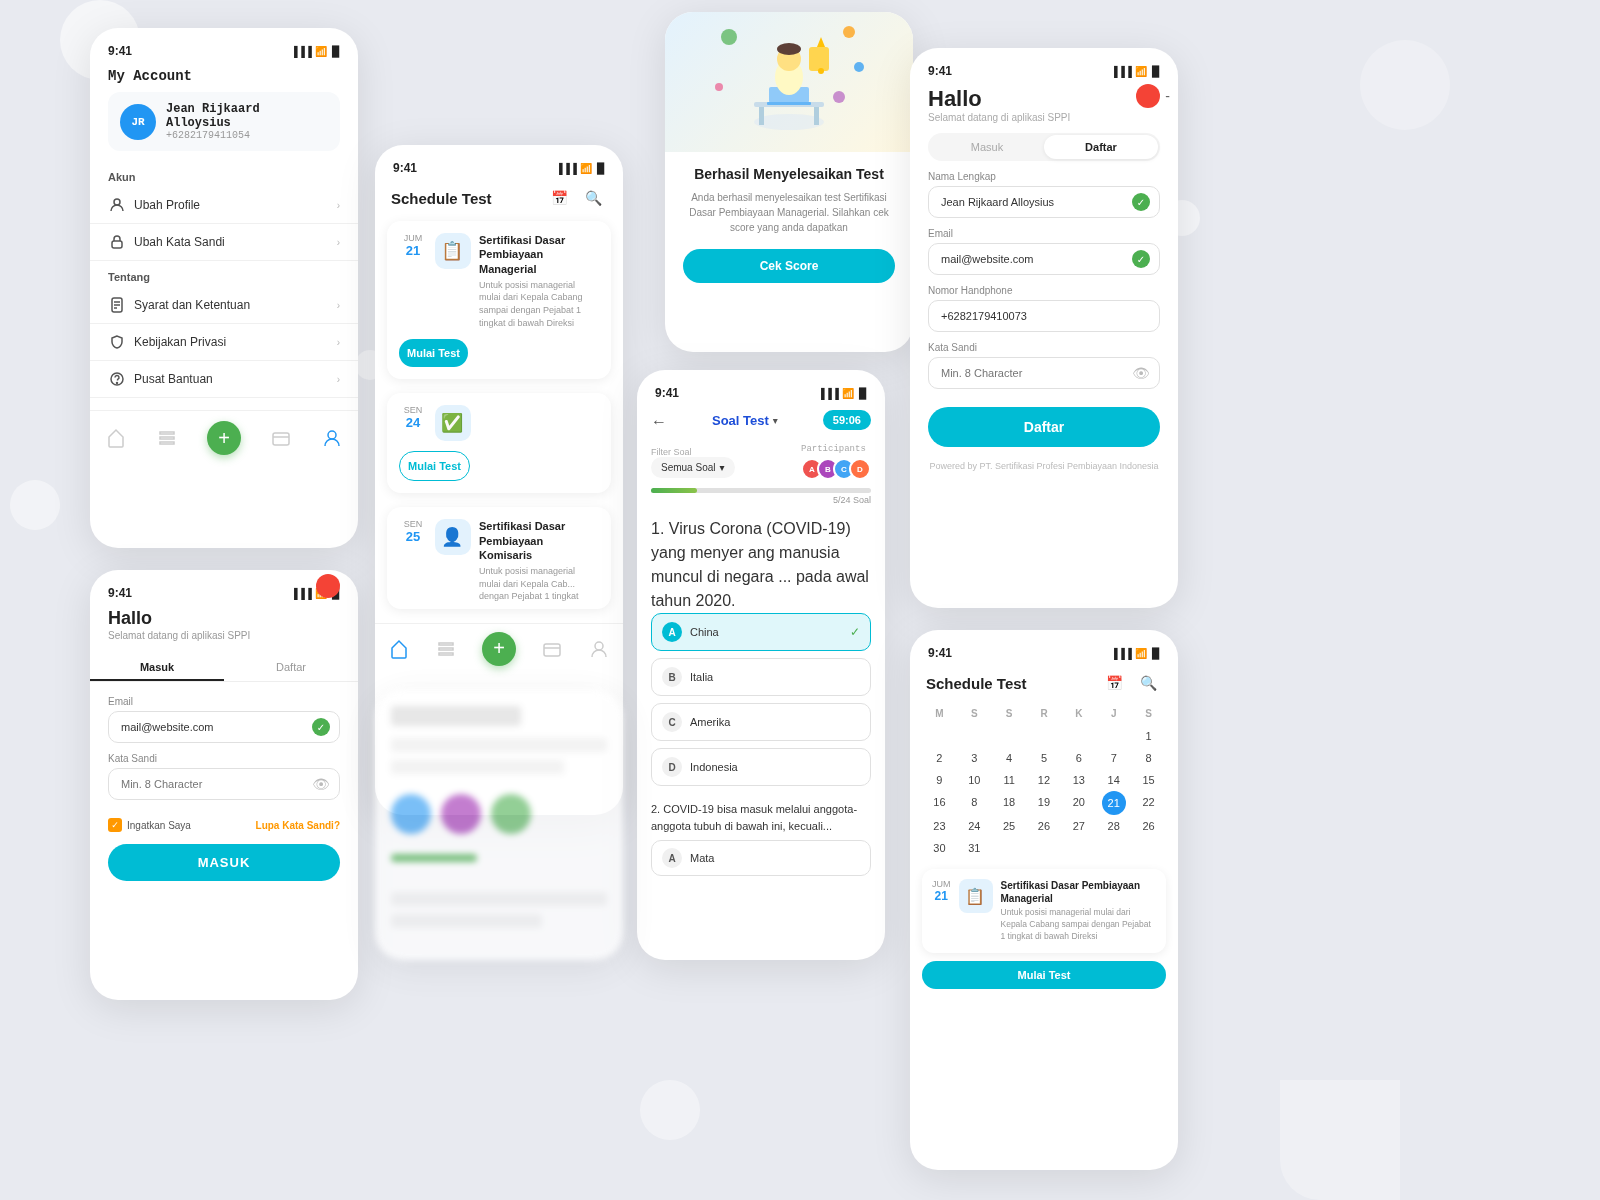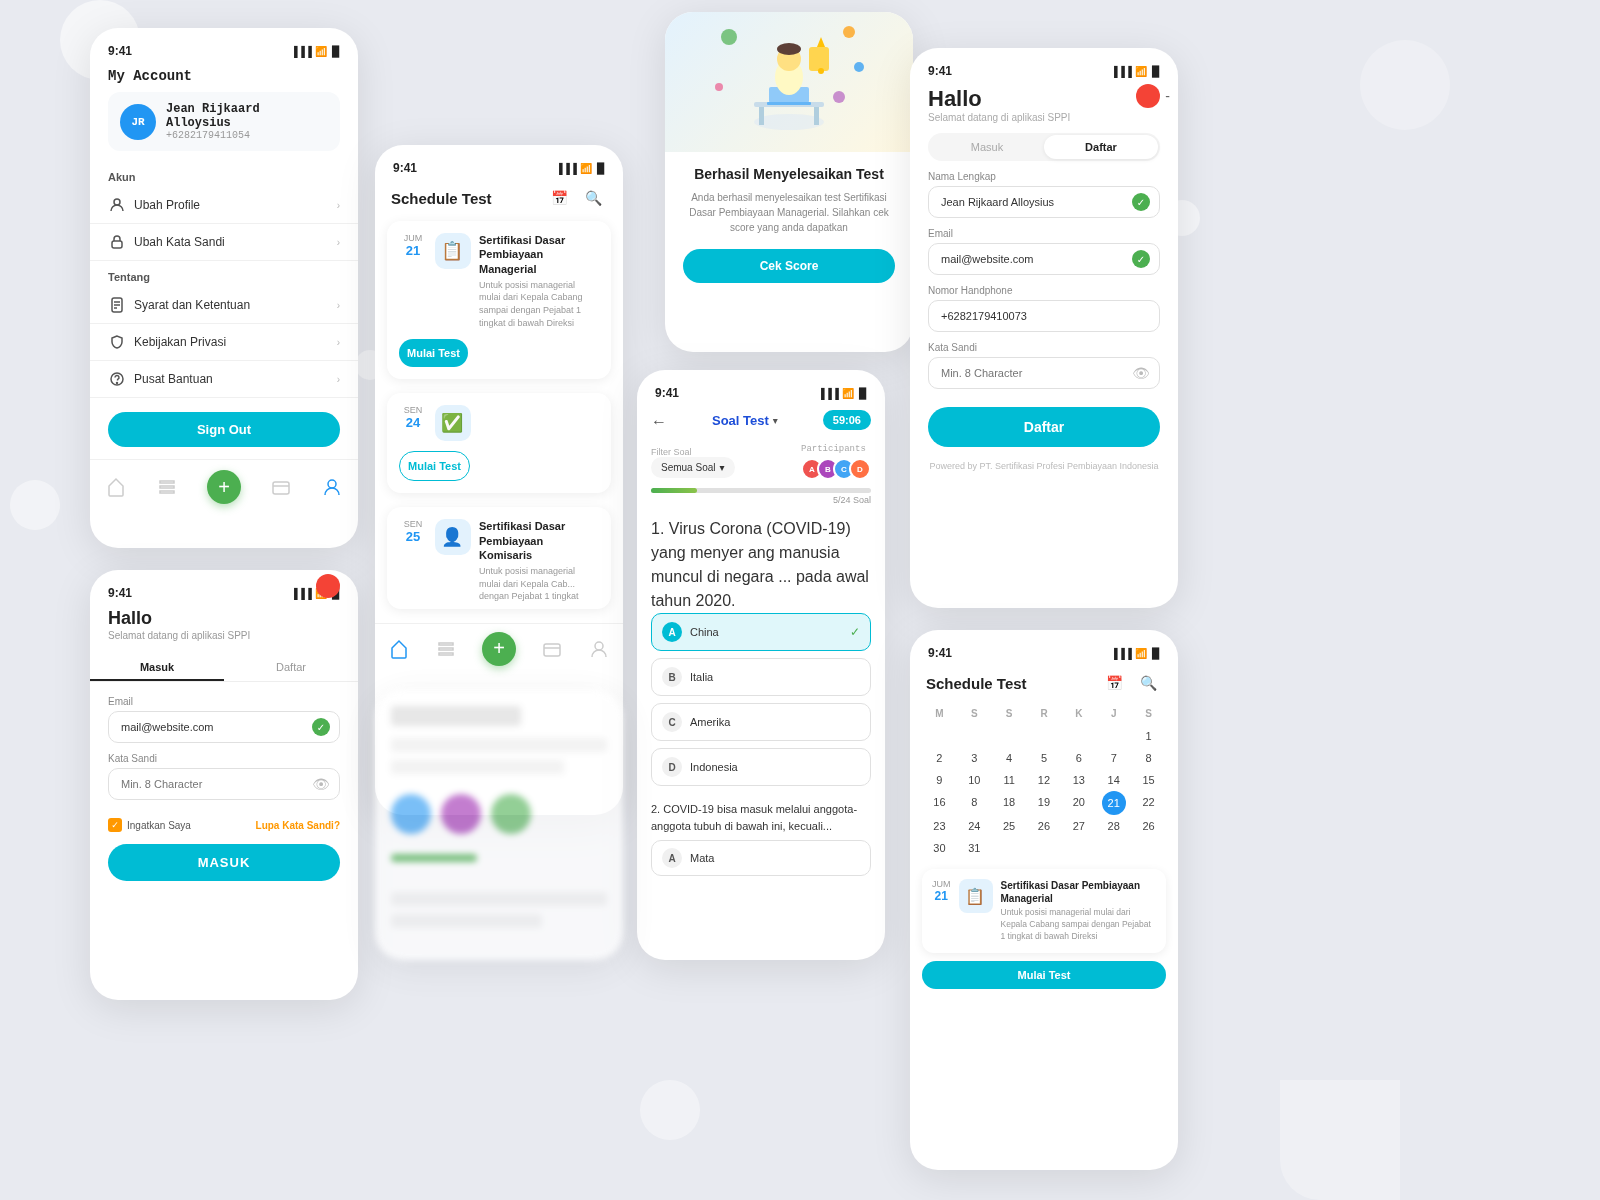--- a/index.html
+++ b/index.html
@@ -293,21 +293,20 @@
             <circle cx="8" cy="8" r="6"></circle>
             <path d="M6 6.5a2 2 0 113 1.7c-.3.2-.5.5-.5.8v.5"></path>
             <circle cx="8" cy="12" r=".5" fill="#555"></circle>
           </svg>
       </div>
       <span class="menu-label">Pusat Bantuan</span>
     </div>
     <span class="chevron">›</span>
   </div>
 
-  <button class="signout-btn">Sign Out</button>
 
   <div class="bottom-nav">
     <div class="nav-icon">
       <svg width="20" height="20" viewBox="0 0 20 20" fill="none" stroke="#ccc" stroke-width="1.5">
           <path d="M3 9L10 2l7 7v9a1 1 0 01-1 1H4a1 1 0 01-1-1V9z"></path>
         </svg>
     </div>
     <div class="nav-icon">
       <svg width="20" height="20" viewBox="0 0 20 20" fill="none" stroke="#ccc" stroke-width="1.5">
           <rect x="3" y="4" width="14" height="2"></rect>

